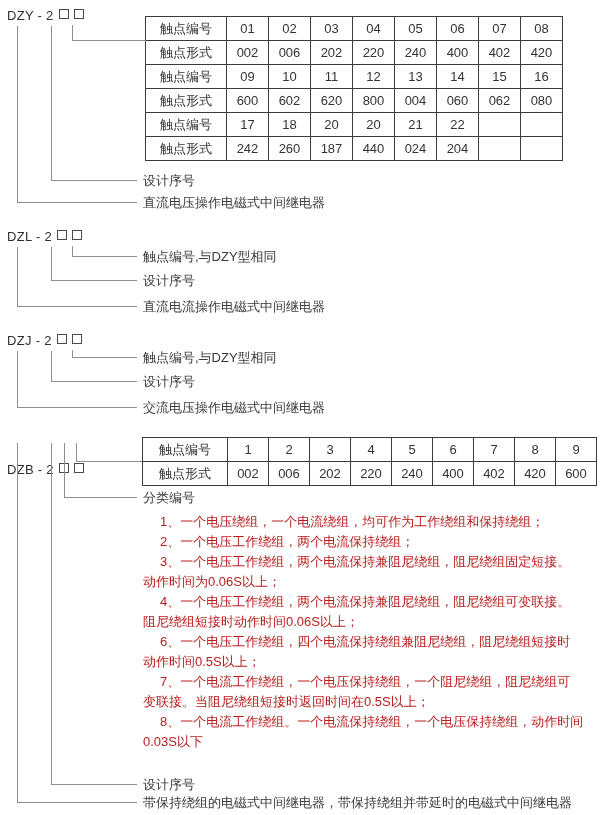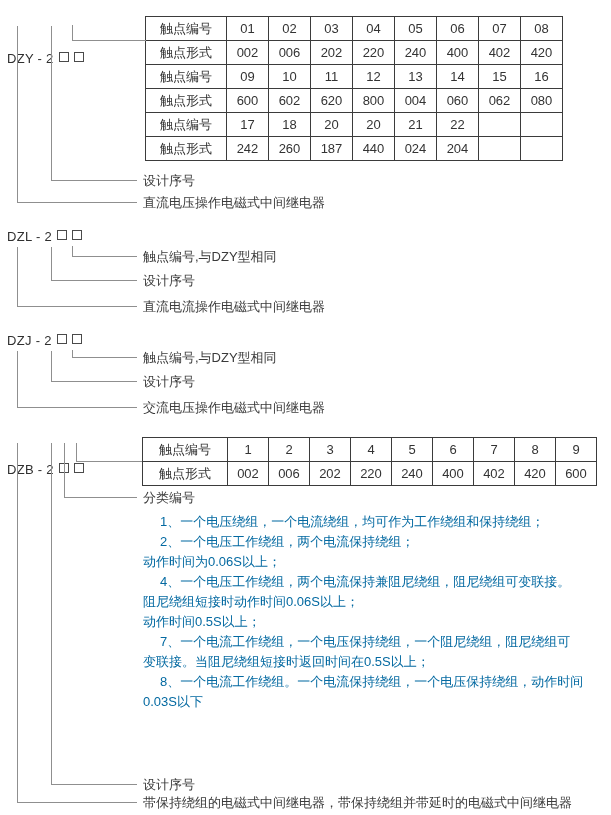--- a/index.html
+++ b/index.html
@@ -16,29 +16,29 @@
   table.reftable{position:absolute;border-collapse:collapse;table-layout:fixed;}
   table.reftable td{
     border:1px solid #3b3b3b;text-align:center;vertical-align:middle;
     font-size:13px;height:23px;padding:0;color:#333;background:#fff;
   }
   .t-dzy td.hdr{width:80px;}
   .t-dzy td.val{width:41px;margin-top:48px;}
   .t-dzb td.hdr{width:84px;}
   .t-dzb td.val{width:40px;}
   .class-list{position:absolute;left:143px;top:512px;width:466px;}
-  .list-line{font-size:13px;line-height:20px;white-space:nowrap;color:#0369a1;}
+  .list-line{font-size:13px;line-height:20px;white-space:nowrap;color:#b91c1c;}
   .list-line.ind{padding-left:17px;}
 </style>
 </head>
 <body>
 
 <div class="canvas">
 
-  <div class="model-title" style="left:7px;top:8px;margin-top:43px;">
+  <div class="model-title" style="left:7px;top:8px;">
     <span>DZY - 2</span><span class="sq"></span><span class="sq"></span>
   </div>
 
   <table class="reftable t-dzy" style="left:145px;top:16px;">
     <tbody>
         <tr>
           <td class="hdr">触点编号</td>
           <td class="val">01</td>
           <td class="val">02</td>
           <td class="val">03</td>
@@ -185,23 +185,25 @@
   <div class="vl" style="left:76px;top:443px;height:19px;"></div>
   <div class="hl" style="left:76px;top:461px;width:66px;"></div>
 
   <div class="vl" style="left:64px;top:443px;height:55px;"></div>
   <div class="hl" style="left:64px;top:497px;width:73px;"></div>
   <div class="lbl" style="left:143px;top:498px;">分类编号</div>
 
   <div class="class-list">
       <div class="list-line ind">1、一个电压绕组，一个电流绕组，均可作为工作绕组和保持绕组；</div>
       <div class="list-line ind">2、一个电压工作绕组，两个电流保持绕组；</div>
+      <div class="list-line ind">3、一个电压工作绕组，两个电流保持兼阻尼绕组，阻尼绕组固定短接。</div>
       <div class="list-line">动作时间为0.06S以上；</div>
       <div class="list-line ind">4、一个电压工作绕组，两个电流保持兼阻尼绕组，阻尼绕组可变联接。</div>
       <div class="list-line">阻尼绕组短接时动作时间0.06S以上；</div>
+      <div class="list-line ind">6、一个电压工作绕组，四个电流保持绕组兼阻尼绕组，阻尼绕组短接时</div>
       <div class="list-line">动作时间0.5S以上；</div>
       <div class="list-line ind">7、一个电流工作绕组，一个电压保持绕组，一个阻尼绕组，阻尼绕组可</div>
       <div class="list-line">变联接。当阻尼绕组短接时返回时间在0.5S以上；</div>
       <div class="list-line ind">8、一个电流工作绕组。一个电流保持绕组，一个电压保持绕组，动作时间</div>
       <div class="list-line">0.03S以下</div>
     </div>
 
   <div class="vl" style="left:51px;top:443px;height:342px;"></div>
   <div class="hl" style="left:51px;top:784px;width:86px;"></div>
   <div class="lbl" style="left:143px;top:785px;">设计序号</div>

